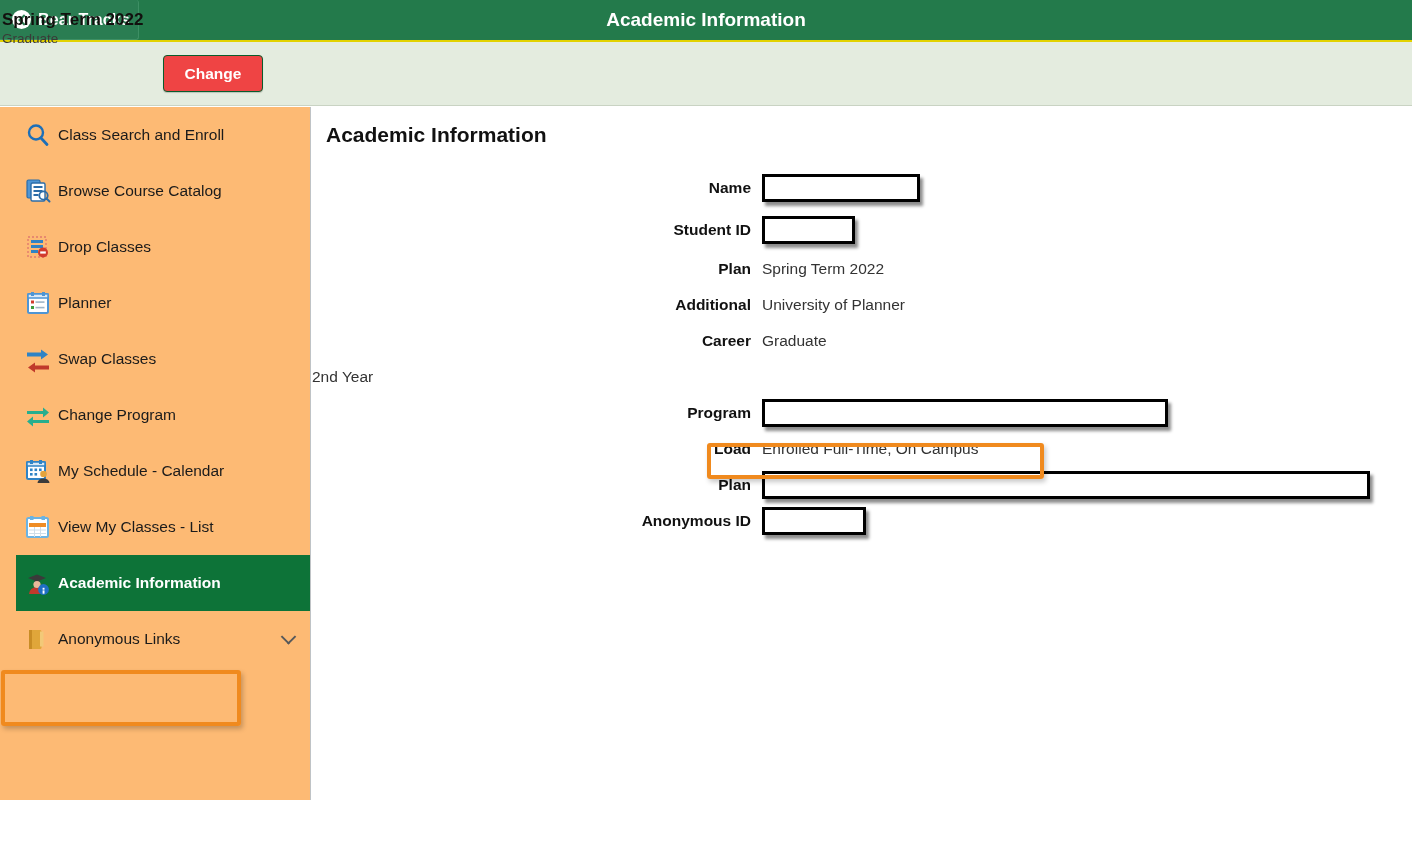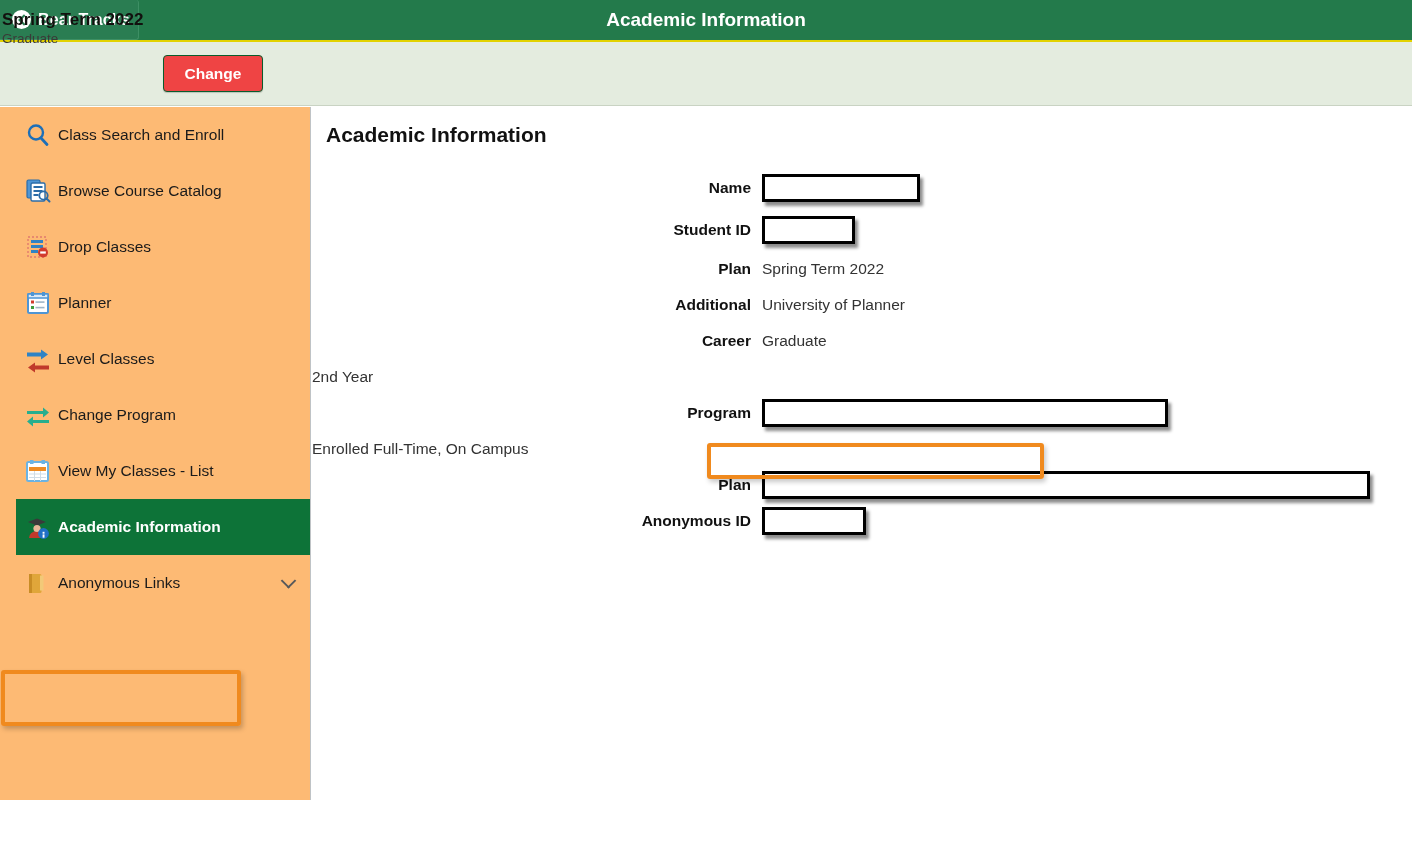--- a/index.html
+++ b/index.html
@@ -265,33 +265,53 @@
       <span class="txt">Planner</span>
     </div>
 
     <div class="nav-item">
       <span class="ico">
         <svg width="28" height="28" viewBox="0 0 28 28">
           <path d="M3 7.5 h14 v-3 l7 5 -7 5 v-3 H3 Z" fill="#2f83c5"></path>
           <path d="M25 20.5 h-14 v-3 l-7 5 7 5 v-3 h14 Z" fill="#c0392b"></path>
         </svg>
       </span>
-      <span class="txt">Level Classes</span>
+      <span class="txt">Swap Classes</span>
     </div>
 
     <div class="nav-item">
       <span class="ico">
         <svg width="28" height="28" viewBox="0 0 28 28">
           <path d="M3 10 h16 v-3.5 l6 5 -6 5 V13 H3 Z" fill="#27ae8e"></path>
           <path d="M25 19 H9 v-3.5 l-6 5 6 5 V22 h16 Z" fill="#27ae8e"></path>
         </svg>
       </span>
       <span class="txt">Change Program</span>
     </div>
 
+    <div class="nav-item">
+      <span class="ico">
+        <svg width="28" height="28" viewBox="0 0 28 28">
+          <rect x="3" y="5" width="18" height="17" rx="1.5" fill="#ffffff" stroke="#2f83c5" stroke-width="2"></rect>
+          <rect x="3" y="5" width="18" height="4" fill="#d6e7f5" stroke="#2f83c5" stroke-width="1.5"></rect>
+          <rect x="6" y="3" width="3" height="4" fill="#2f83c5"></rect>
+          <rect x="15" y="3" width="3" height="4" fill="#2f83c5"></rect>
+          <g fill="#2f83c5">
+            <rect x="6" y="11.5" width="2.6" height="2.6"></rect>
+            <rect x="10.5" y="11.5" width="2.6" height="2.6"></rect>
+            <rect x="15" y="11.5" width="2.6" height="2.6"></rect>
+            <rect x="6" y="16" width="2.6" height="2.6"></rect>
+            <rect x="10.5" y="16" width="2.6" height="2.6"></rect>
+          </g>
+          <circle cx="19.5" cy="17" r="3.3" fill="#e3a33c"></circle>
+          <path d="M13.5 26 a6 4.5 0 0 1 12 0 Z" fill="#3b3b3b"></path>
+        </svg>
+      </span>
+      <span class="txt">My Schedule - Calendar</span>
+    </div>
 
     <div class="nav-item">
       <span class="ico">
         <svg width="28" height="28" viewBox="0 0 28 28">
           <rect x="3" y="5" width="21" height="19" rx="1.5" fill="#ffffff" stroke="#6bb3e3" stroke-width="2"></rect>
           <rect x="5" y="10" width="17" height="4" fill="#ef8c24"></rect>
           <rect x="6" y="3" width="3.5" height="4" fill="#6bb3e3"></rect>
           <rect x="17.5" y="3" width="3.5" height="4" fill="#6bb3e3"></rect>
           <g stroke="#cfdde8" stroke-width="1">
             <line x1="5" y1="17" x2="22" y2="17"></line>
@@ -366,20 +386,21 @@
       <div class="frow r-gap-b">
         <div class="fvalue">2nd Year</div>
       </div>
 
       <div class="frow r-gap-b">
         <div class="flabel">Program</div>
         <div class="redact r-program"></div>
       </div>
 
       <div class="frow r-gap-b">
+        <div class="flabel">Load</div>
         <div class="fvalue">Enrolled Full-Time, On Campus</div>
       </div>
 
       <div class="frow r-gap-b">
         <div class="flabel">Plan</div>
         <div class="redact r-plan"></div>
       </div>
 
       <div class="frow r-gap-b">
         <div class="flabel">Anonymous ID</div>

